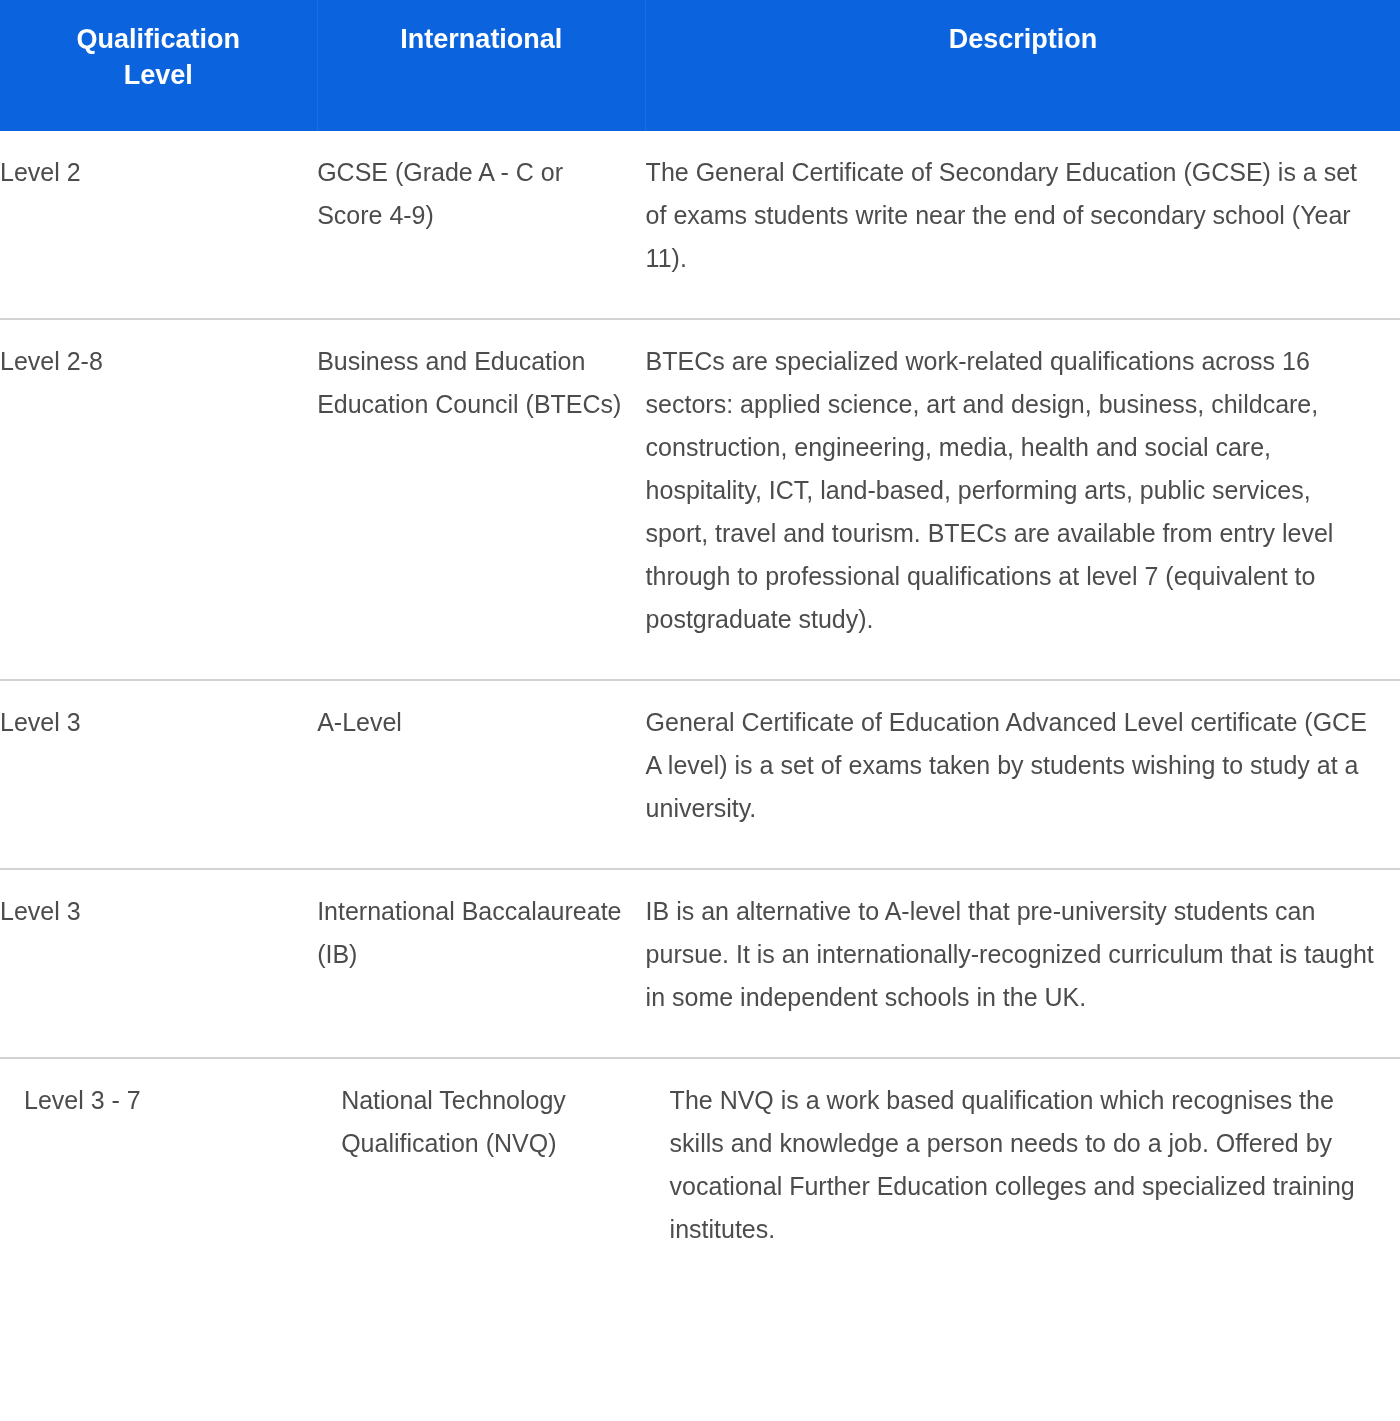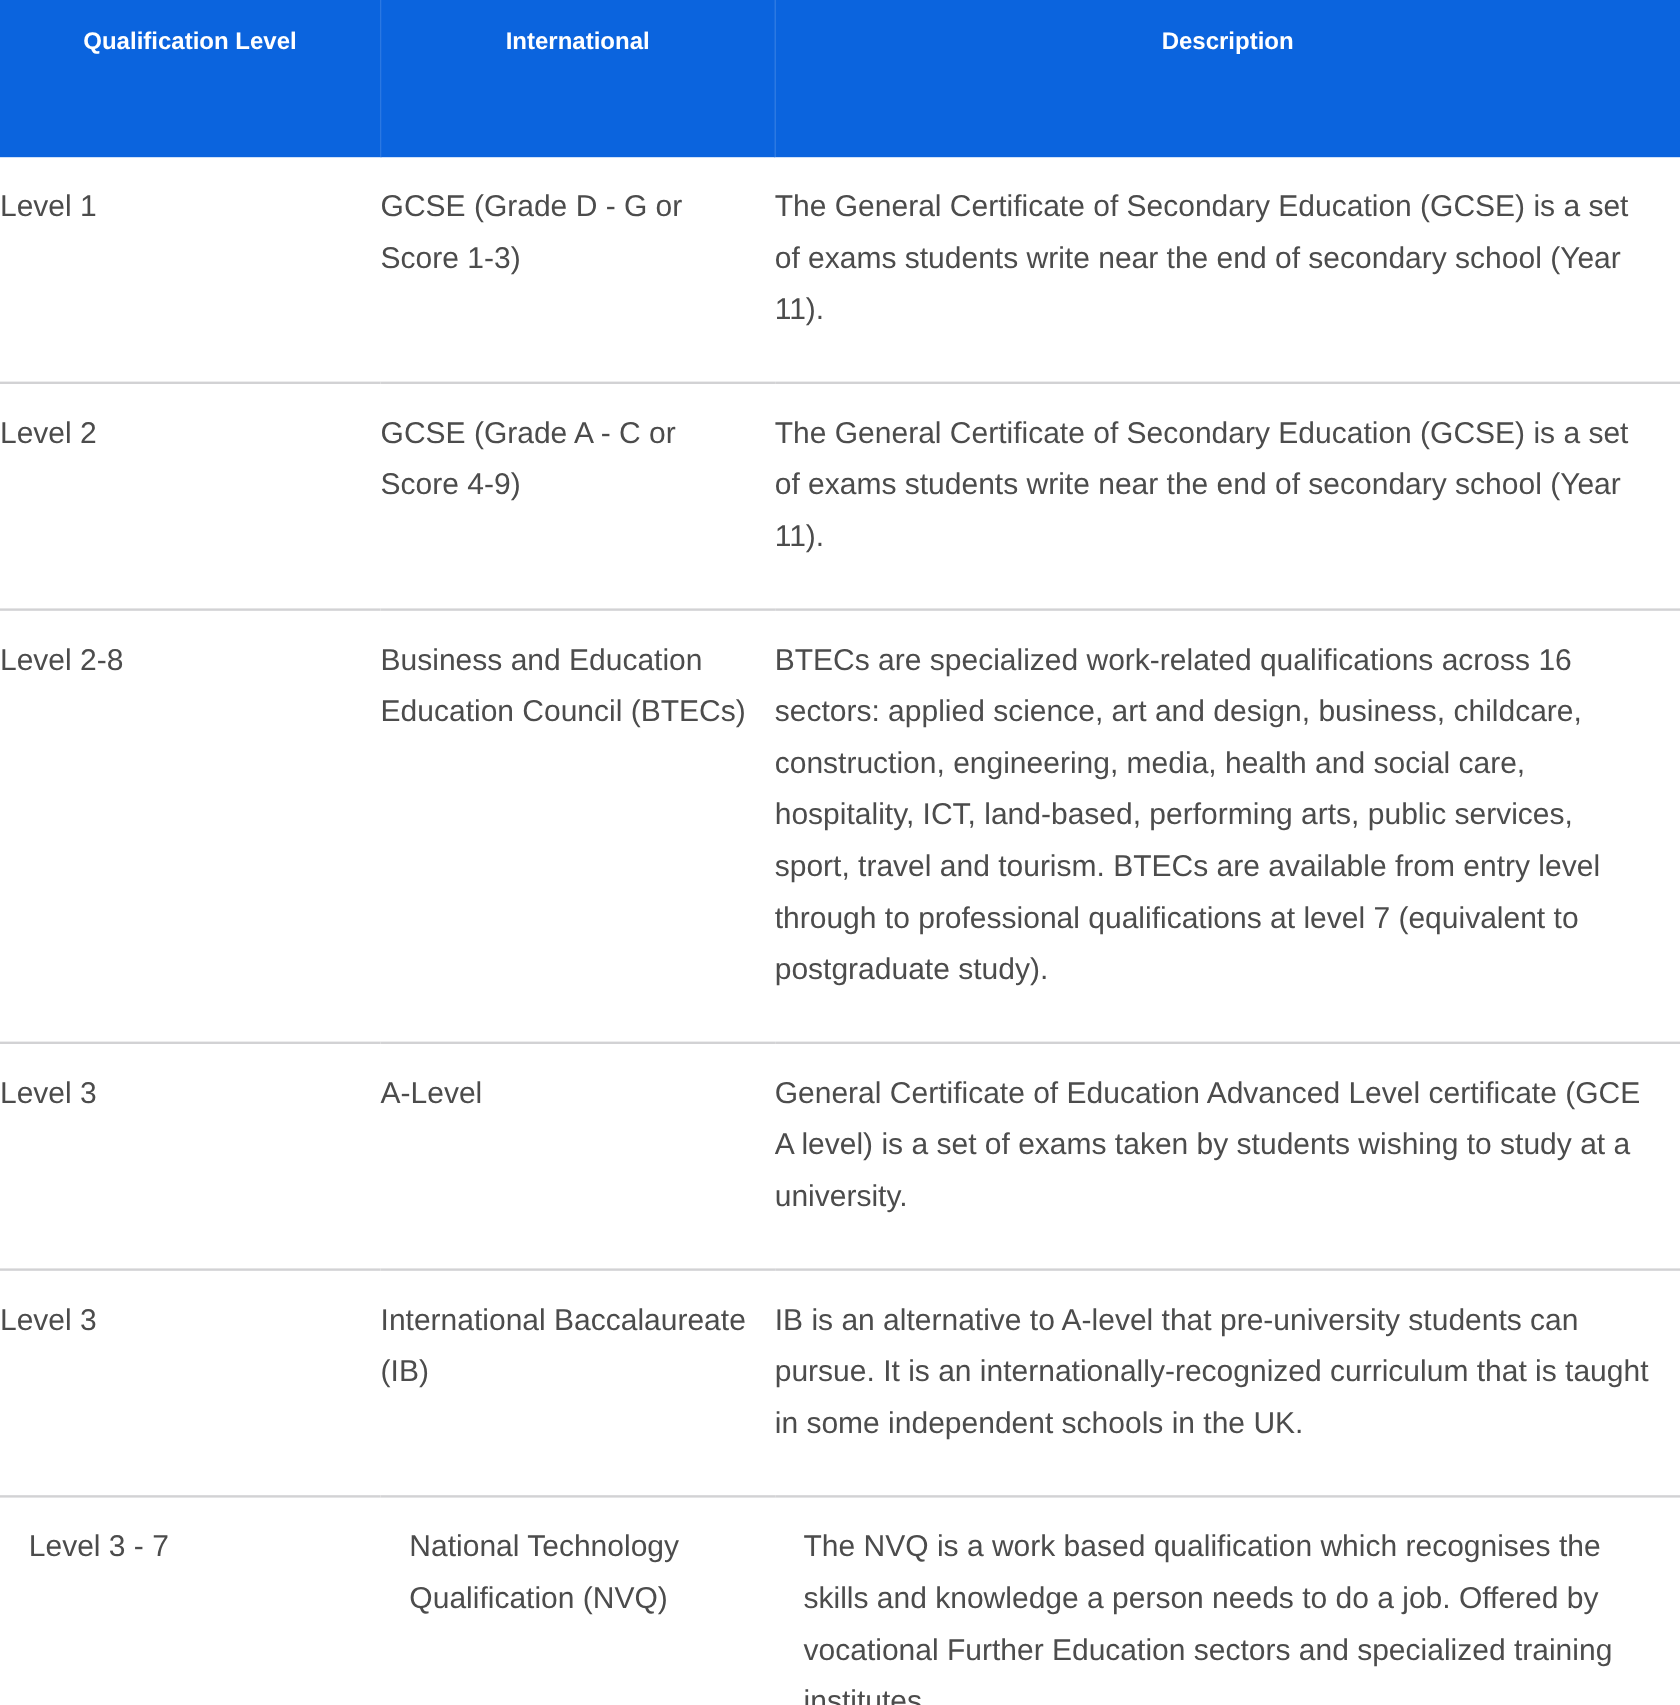--- a/index.html
+++ b/index.html
@@ -19,21 +19,21 @@
     border-collapse: collapse;
     table-layout: fixed;
   }
 
   
   .qual-table thead tr {
     background: #0b64de;
   }
   .qual-table thead th {
     color: #ffffff;
-    font-size: 20px;
+    font-size: 27px;
     font-weight: bold;
     line-height: 1.32;
     padding: 22px 10px 22px 10px;
     height: 131px;
     box-sizing: border-box;
     vertical-align: top;
     text-align: center;
     border-right: 1px solid #1b6ee0;
   }
   .qual-table thead th:last-child {
@@ -89,25 +89,20 @@
       <th class="th-qual">
         <span class="th-inner">International</span>
       </th>
       <th class="th-desc">
         <span class="th-inner">Description</span>
       </th>
     </tr>
   </thead>
   <tbody>
 
-    <tr>
-      <td class="cell-level">Level 1</td>
-      <td class="cell-qual">GCSE (Grade D - G or Score 1-3)</td>
-      <td class="cell-desc">The General Certificate of Secondary Education (GCSE) is a set of exams students write near the end of secondary school (Year 11).</td>
-    </tr>
 
     <tr>
       <td class="cell-level">Level 2</td>
       <td class="cell-qual">GCSE (Grade A - C or Score 4-9)</td>
       <td class="cell-desc">The General Certificate of Secondary Education (GCSE) is a set of exams students write near the end of secondary school (Year 11).</td>
     </tr>
 
     <tr>
       <td class="cell-level">Level 2-8</td>
       <td class="cell-qual">Business and Education Education Council (BTECs)</td>
@@ -122,17 +117,17 @@
 
     <tr>
       <td class="cell-level">Level 3</td>
       <td class="cell-qual">International Baccalaureate (IB)</td>
       <td class="cell-desc">IB is an alternative to A-level that pre-university students can pursue. It is an internationally-recognized curriculum that is taught in some independent schools in the UK.</td>
     </tr>
 
     <tr>
       <td class="cell-level">Level 3 - 7</td>
       <td class="cell-qual">National Technology Qualification (NVQ)</td>
-      <td class="cell-desc">The NVQ is a work based qualification which recognises the skills and knowledge a person needs to do a job. Offered by vocational Further Education sectors and specialized training institutes.</td>
+      <td class="cell-desc">The NVQ is a work based qualification which recognises the skills and knowledge a person needs to do a job. Offered by vocational Further Education colleges and specialized training institutes.</td>
     </tr>
 
   </tbody>
 </table>
 
 </body></html>

